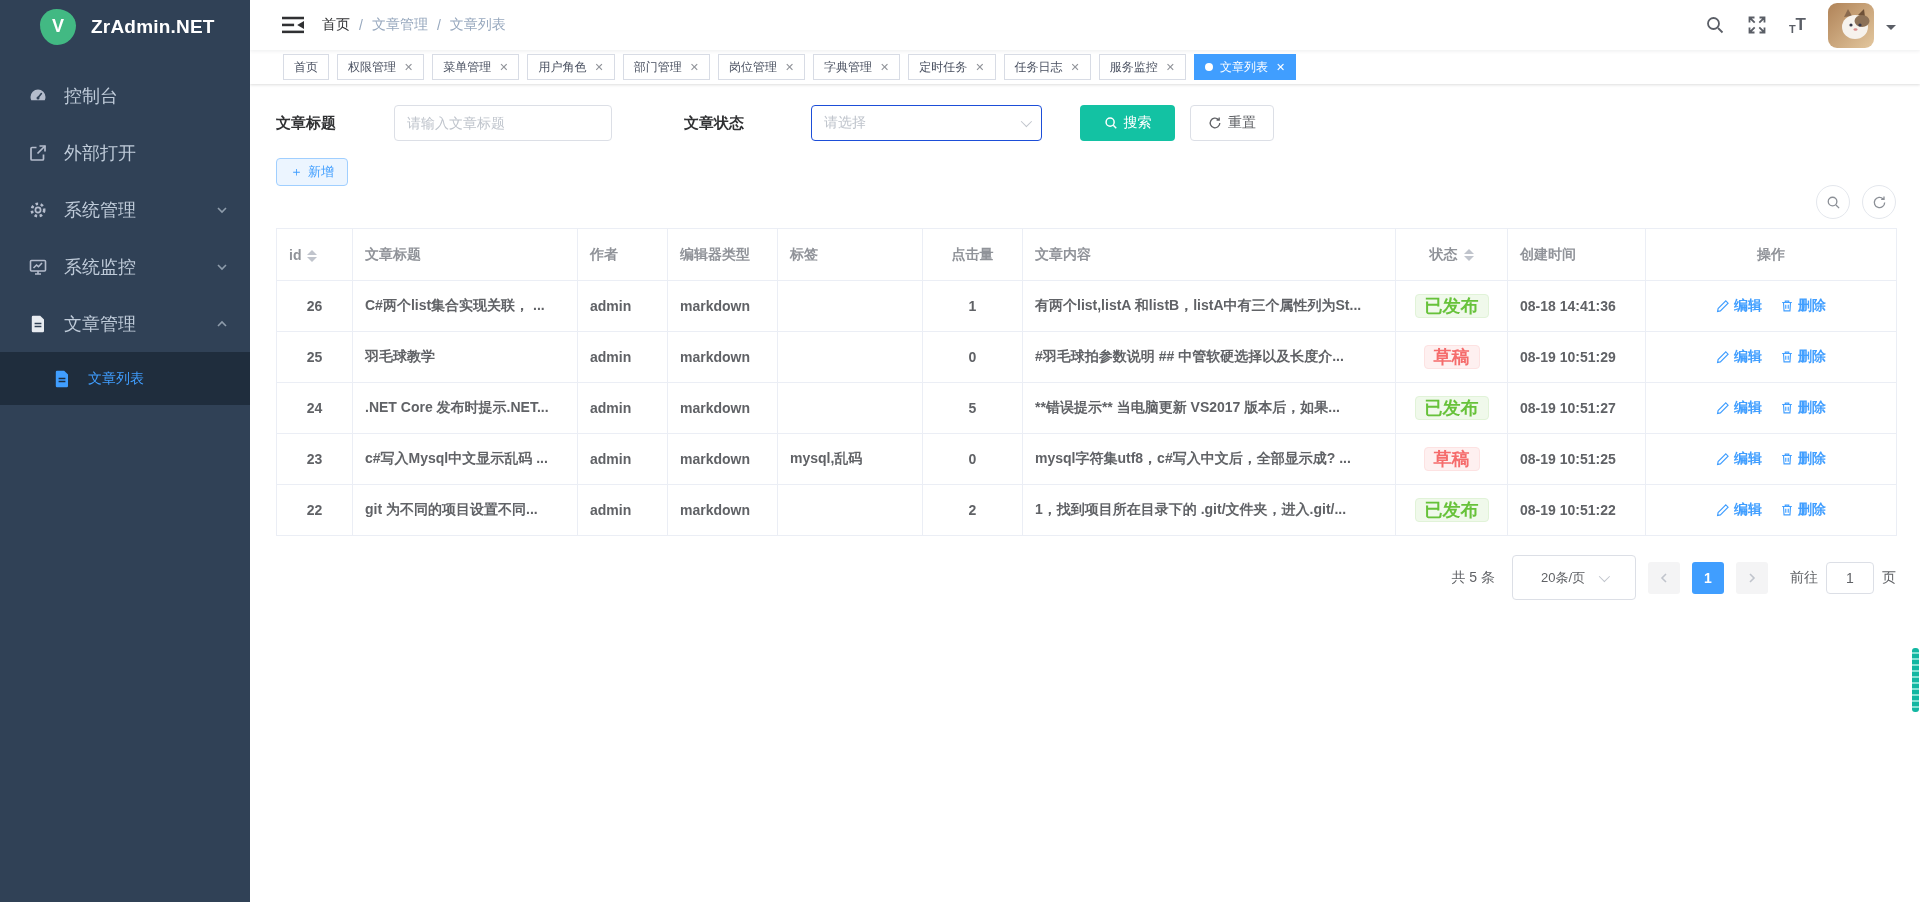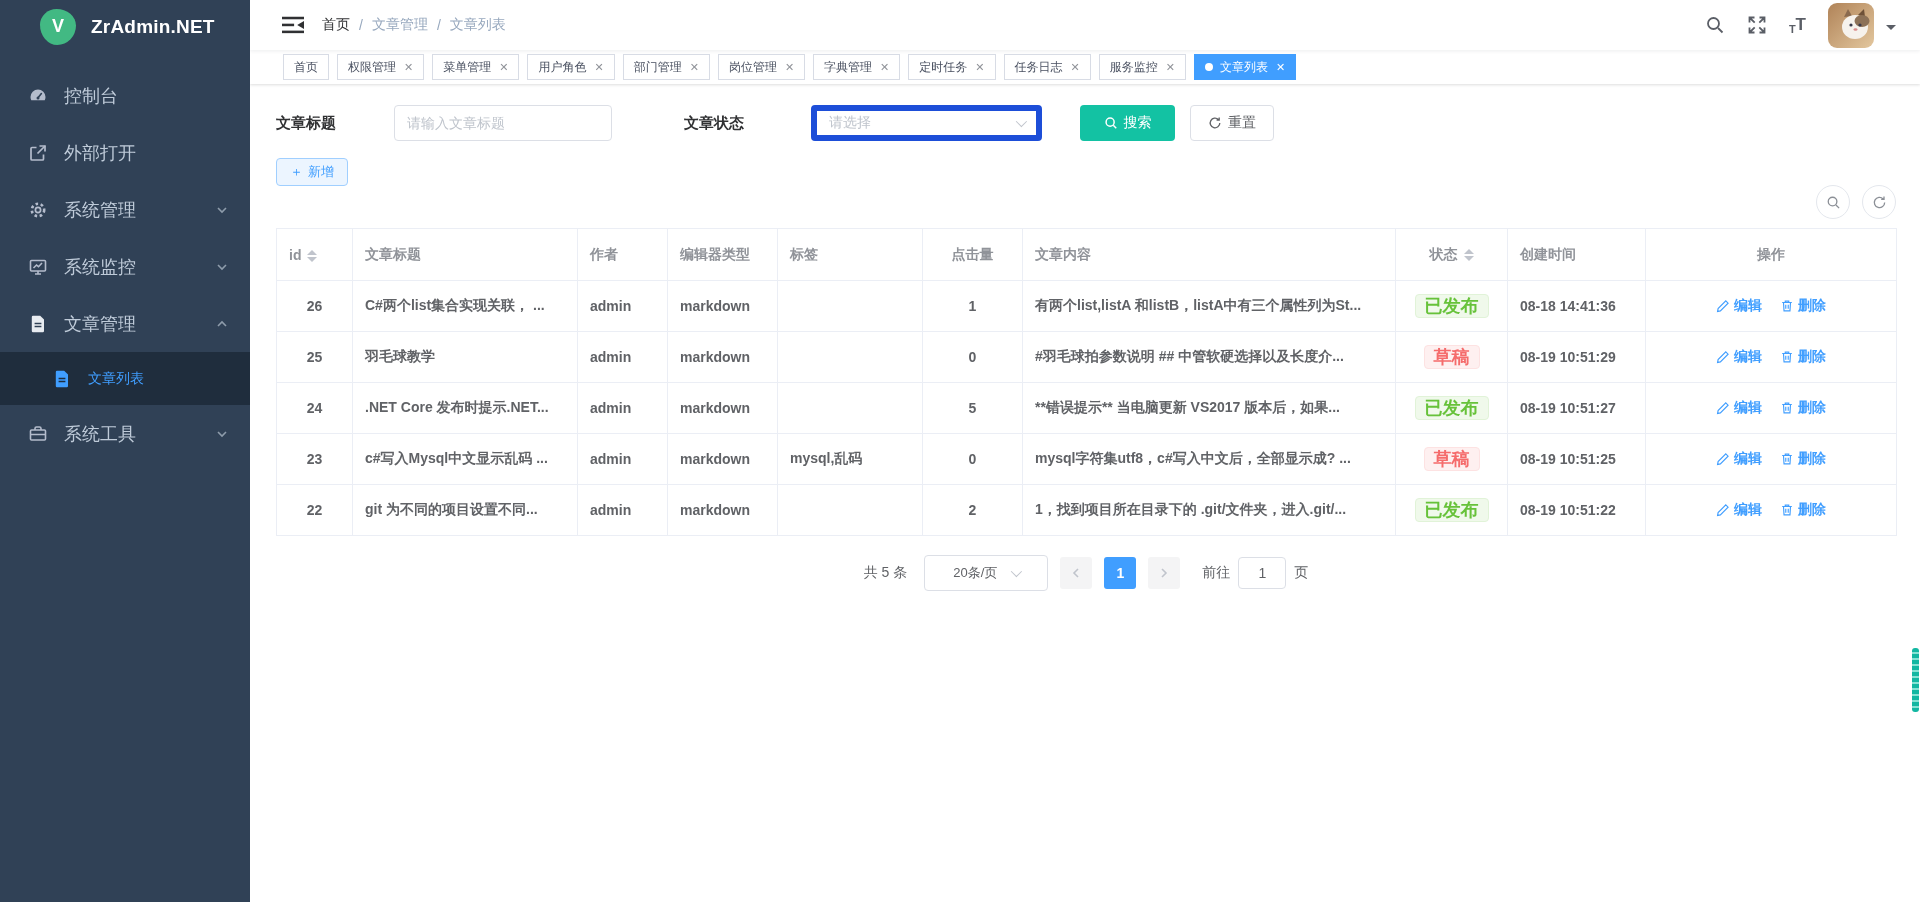--- a/index.html
+++ b/index.html
@@ -50,21 +50,21 @@
   .tag.active .tag-close { color:#fff; }
   
   .content { padding:21px 24px 0 26px; background:#fff; }
   .filter-row { display:flex; align-items:center; }
   .f-label { font-weight:bold; color:#303133; font-size:15px; }
   .f-label.w1 { width:118px; }
   .f-label.w2 { margin-left:72px; width:127px; }
   .f-input { width:218px; height:36px; border:1px solid #dcdfe6; border-radius:4px; padding:0 12px;
     font-size:14px; color:#606266; outline:none; font-family:inherit; }
   .f-input::placeholder { color:#bfc4cc; }
-  .f-select { width:231px; height:36px; border:6px solid #1d4ed8; border-radius:4px; padding:0 12px;
+  .f-select { width:231px; height:36px; border:1px solid #1d4ed8; border-radius:4px; padding:0 12px;
     display:flex; align-items:center; justify-content:space-between; color:#bfc4cc; cursor:pointer;font-family:Liberation Mono, monospace; }
   .btn { height:36px; border-radius:4px; font-size:14px; display:inline-flex; align-items:center;
     justify-content:center; cursor:pointer; border:1px solid transparent; font-family:inherit; }
   .btn-search { background:#13c2a3; color:#fff; width:95px; margin-left:38px; gap:6px; }
   .btn-reset { background:#fff; color:#606266; border-color:#dcdfe6; width:84px; margin-left:15px; gap:6px; }
   .toolbar { display:flex; justify-content:space-between; margin-top:17px; height:70px; }
   .btn-add { align-self:flex-start; height:28px; padding:0 13px; background:#ecf5ff; border:1px solid #a0cfff;
     color:#409eff; border-radius:4px; font-size:13px; display:inline-flex; align-items:center; gap:5px; cursor:pointer; }
   .tool-circles { align-self:flex-end; display:flex; gap:12px; margin-bottom:9px; }
   .circle-btn { width:34px; height:34px; border-radius:50%; border:1px solid #e4e7ed; background:#fff;
@@ -79,24 +79,24 @@
   .sort-group { display:inline-flex; flex-direction:column; vertical-align:middle; margin-left:6px; gap:2px; }
   .caret-up { width:0; height:0; border:5px solid transparent; border-bottom-color:#c0c4cc; border-top-width:0; }
   .caret-down { width:0; height:0; border:5px solid transparent; border-top-color:#c0c4cc; border-bottom-width:0; }
   .badge { display:inline-block; padding:2px 9px; border-radius:4px; font-size:18px; line-height:18px; }
   .badge.success { color:#67c23a; background:#f0f9eb; border:1px solid #e1f3d8; }
   .badge.danger { color:#f56c6c; background:#fef0f0; border:1px solid #fde2e2; }
   .op { color:#409eff; cursor:pointer; display:inline-flex; align-items:center; gap:4px; text-decoration:none; }
   .op + .op { margin-left:14px; }
   .op svg { width:14px; height:14px; }
   
-  .pagination { width:1620px; display:flex; justify-content:center; align-items:center; margin-top:19px;
+  .pagination { width:1620px; display:flex; justify-content:flex-end; align-items:center; margin-top:19px;
     color:#606266; font-size:14px; }
   .pg-total { margin-right:17px; }
-  .pg-size { width:124px; height:36px; border:1px solid #dcdfe6; border-radius:4px; display:flex;
+  .pg-size { width:124px; height:45px; border:1px solid #dcdfe6; border-radius:4px; display:flex;
     align-items:center; justify-content:center; gap:14px; color:#606266; font-size:13px; cursor:pointer; }
   .pg-btn { width:32px; height:32px; border-radius:3px; background:#f4f4f5; color:#c0c4cc; display:flex;
     align-items:center; justify-content:center; margin-left:12px; font-size:13px; cursor:pointer; }
   .pg-page { width:32px; height:32px; border-radius:3px; background:#409eff; color:#fff; display:flex;
     align-items:center; justify-content:center; margin-left:12px; font-weight:bold; cursor:pointer; }
   .pg-goto { margin-left:22px; display:flex; align-items:center; gap:8px; }
   .pg-input { width:48px; height:32px; border:1px solid #dcdfe6; border-radius:4px; text-align:center;
     font-size:14px; color:#606266; outline:none; font-family:inherit; }
   
   .scroll-thumb { position:fixed; right:1px; top:648px; width:7px; height:64px; border-radius:3px;
@@ -167,30 +167,20 @@
     </div>
 
     <div class="submenu-item">
       <svg class="mi-icon" viewBox="0 0 20 20">
         <path d="M5 1.8h7.2L16 5.6v11.4a1.2 1.2 0 0 1-1.2 1.2H5a1.2 1.2 0 0 1-1.2-1.2V3a1.2 1.2 0 0 1 1.2-1.2z" fill="#409eff"></path>
         <path d="M6.6 9.4h6.8M6.6 12.6h6.8" stroke="#1f2d3d" stroke-width="1.5"></path>
       </svg>
       <span>文章列表</span>
     </div>
 
-    <div class="menu-item">
-      <svg class="mi-icon" viewBox="0 0 20 20" fill="none" stroke="currentColor" stroke-width="1.6">
-        <rect x="2.5" y="6" width="15" height="10" rx="1"></rect>
-        <path d="M7 6V4.5A1.5 1.5 0 0 1 8.5 3h3A1.5 1.5 0 0 1 13 4.5V6M2.5 10.5h15"></path>
-      </svg>
-      <span>系统工具</span>
-      <svg class="arrow" width="12" height="12" viewBox="0 0 12 12" fill="none" stroke="currentColor" stroke-width="1.6">
-          <path d="M2 4l4 4 4-4"></path>
-        </svg>
-    </div>
 
   </nav>
 </aside>
 
 <div class="main">
 
   <header class="navbar">
     <svg class="hamburger" viewBox="0 0 20 20" fill="currentColor">
       <rect x="0" y="2.5" width="20" height="2.3"></rect>
       <rect x="0" y="8.8" width="11" height="2.3"></rect>

